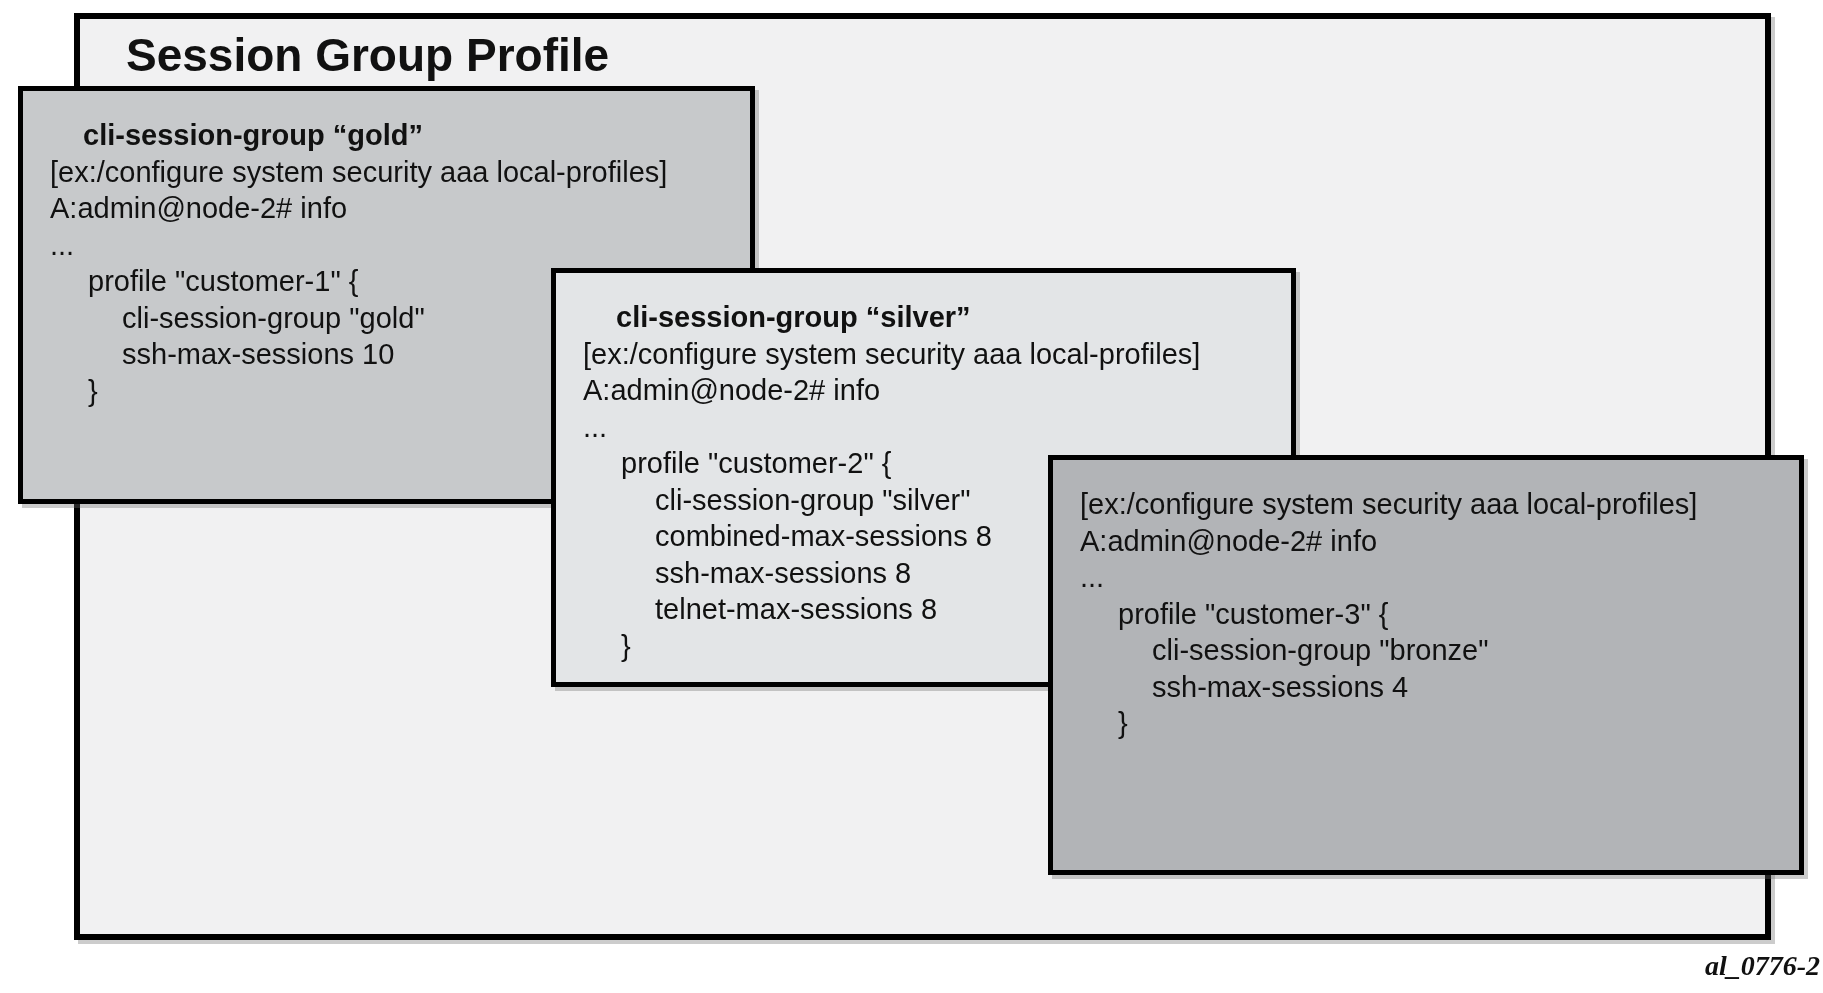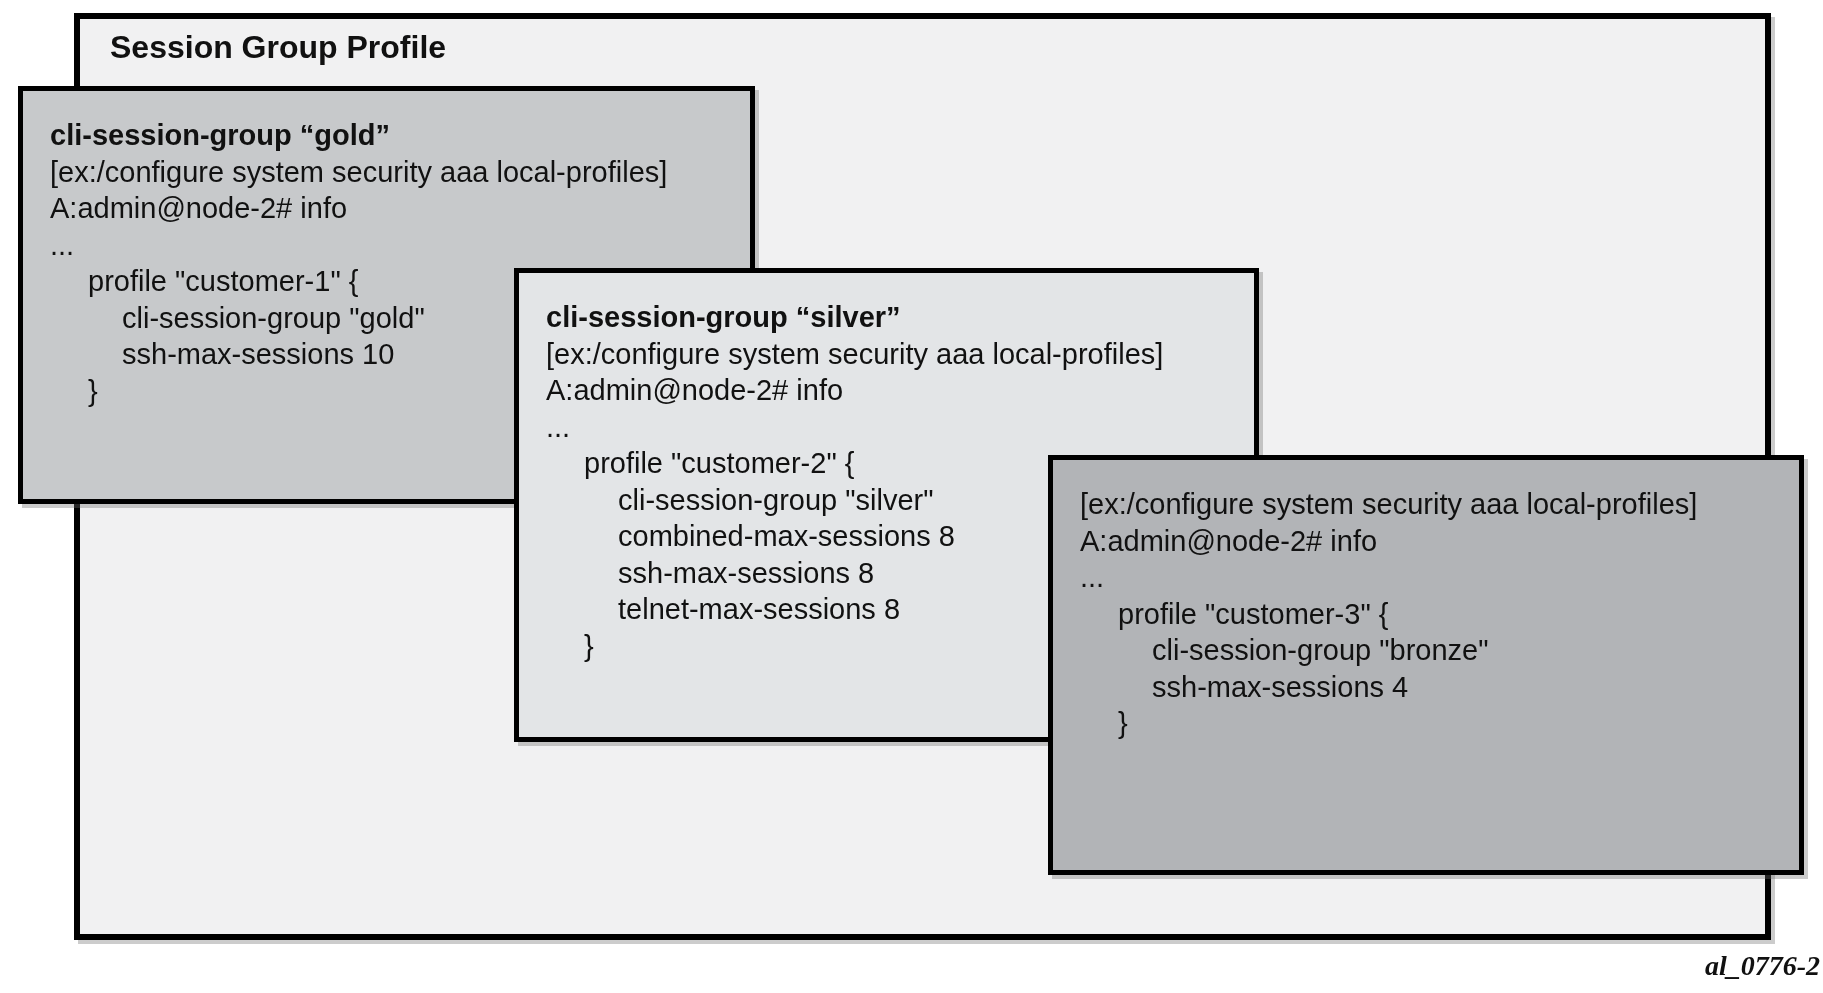--- a/index.html
+++ b/index.html
@@ -25,48 +25,48 @@
     position: absolute;
     left: 74px; top: 13px;
     width: 1697px; height: 927px;
     background: var(--outer-fill);
     border: 6px solid var(--border);
     box-shadow: 4px 4px 0 rgba(110,110,110,0.35);
     z-index: 1;
   }
   .diagram-title {
     position: absolute;
-    left: 110px; top: 30px;
-    font-size: 32px;
+    left: 126px; top: 30px;
+    font-size: 46px;
     font-weight: bold;
     line-height: 1.1;
     white-space: nowrap;
     z-index: 2;
   }
 
   .code-box {
     position: absolute;
     border: 5px solid var(--border);
     box-shadow: 4px 4px 0 rgba(110,110,110,0.35);
     padding: 26px 6px 0 27px;
     font-size: 29px;
     line-height: 36.5px;
     white-space: nowrap;
   }
-  .code-box .box-title { font-weight: bold; }
+  .code-box .box-title { font-weight: bold; margin-left: 33px; }
 
   .box-gold {
     left: 18px; top: 86px;
     width: 737px; height: 418px;
     background: var(--gold-fill);
     z-index: 2;
   }
   .box-silver {
-    left: 514px; top: 268px;
-    width: 745px; height: 474px;
+    left: 551px; top: 268px;
+    width: 745px; height: 419px;
     background: var(--silver-fill);
     z-index: 3;
   }
   .box-bronze {
     left: 1048px; top: 455px;
     width: 756px; height: 420px;
     background: var(--bronze-fill);
     z-index: 4;
   }
 

